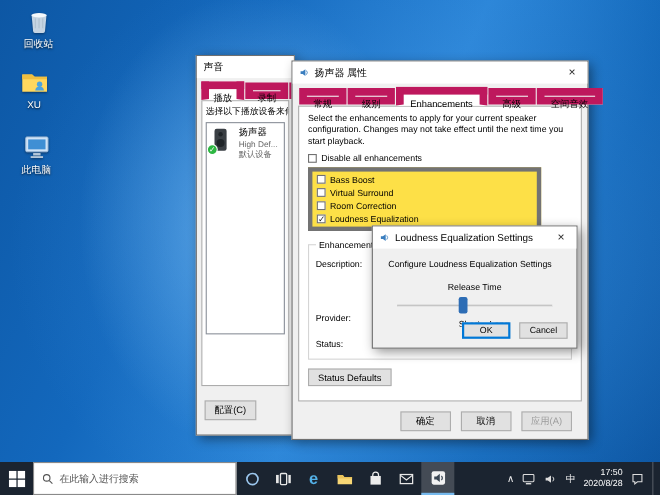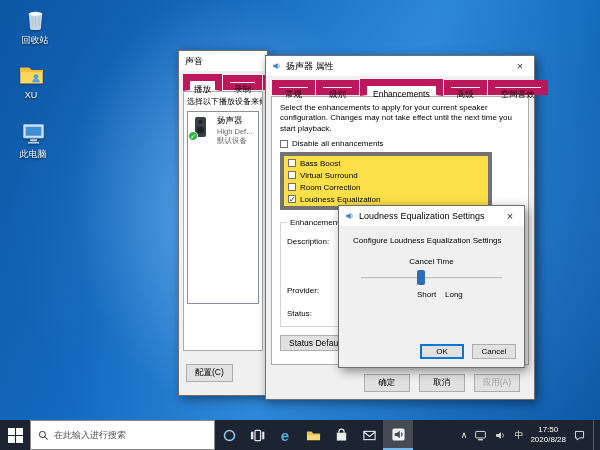--- a/index.html
+++ b/index.html
@@ -68,21 +68,21 @@
   .groupbox { margin:8px 8px 0; border:1px solid #d5d5d5; padding:3px 6px 6px; }
   .groupbox legend { font-size:8px; padding:0 3px; color:#000; }
   .prop-label { font-size:8px; color:#000; }
   .desc-space { height:26px; }
   .prop-row { margin-top:5px; }
   .restore-btn { margin:8px 0 0 8px; }
   .btn-row { position:absolute; bottom:7px; right:14px; display:flex; gap:9px; }
   .btn-row .btn { min-width:46px; }
 
   
-  .loud-win { left:338px; top:205px; width:187px; height:163px; z-index:3; }
+  .loud-win { left:338px; top:205px; width:187px; height:112px; z-index:3; }
   .loud-instr { position:absolute; top:30px; left:14px; right:10px; font-size:8px; color:#000; }
   .rel-label { position:absolute; top:51px; left:0; right:0; text-align:center; font-size:8px; color:#000; }
   .slider-track { position:absolute; top:71px; left:22px; right:22px; height:2px;
     background:#bcbcbc; border-bottom:1px solid #e8e8e8; }
   .slider-thumb { position:absolute; top:64px; left:78px; width:8px; height:15px;
     background:#2d6db5; border-radius:2px; }
   .slide-min { position:absolute; top:84px; left:42px; font-size:8px; color:#000;padding-left:36px; }
   .slide-max { position:absolute; top:84px; left:106px; font-size:8px; color:#000; }
   .loud-btns { position:absolute; bottom:8px; right:8px; display:flex; gap:8px; }
   .loud-btns .btn { min-width:44px; font-size:8px; }
@@ -98,21 +98,21 @@
   .searchbox { width:185px; background:#fff; border:1px solid #8a8a8a;
     display:flex; align-items:center; overflow:hidden; }
   .searchbox svg { width:11px; height:11px; margin:0 5px 0 7px; flex:none; }
   .search-text { font-size:9px; color:#555; white-space:nowrap; }
   .edge-e { font-size:15px; font-weight:bold; color:#53b1e8; line-height:1; }
   .tb-spacer { flex:1; }
   .tray { display:flex; align-items:center; gap:7px; padding-right:3px; color:#eee; }
   .tray svg { width:13px; height:13px; display:block; }
   .chev { font-size:9px; color:#eee; }
   .ime { font-size:9px; }
-  .clock { text-align:center; font-size:8px; line-height:1.25; color:#fff; }
+  .clock { text-align:right; font-size:8px; line-height:1.25; color:#fff; }
   .show-desktop { width:4px; align-self:stretch; border-left:1px solid rgba(255,255,255,.25); }
 </style>
 </head>
 <body>
 
 <div class="desktop">
 
   <div class="desk-icon" style="left:9px;top:6px">
     <svg viewBox="0 0 24 24">
       <path d="M6 7h12l-1.2 13a1.5 1.5 0 0 1-1.5 1.3H8.7a1.5 1.5 0 0 1-1.5-1.3Z" fill="#dfe9f2" opacity=".88"></path>
@@ -234,21 +234,21 @@
 <div class="win loud-win">
   <div class="titlebar">
     <svg viewBox="0 0 16 16">
       <path d="M2 6h3l4-3v10L5 10H2z" fill="#3a7ebf"></path>
       <path d="M10.5 5a4.5 4.5 0 0 1 0 6" stroke="#3a7ebf" fill="none" stroke-width="1.2"></path>
     </svg>
     <span class="tb-title">Loudness Equalization Settings</span>
     <span class="close-btn">×</span>
   </div>
   <div class="loud-instr">Configure Loudness Equalization Settings</div>
-  <div class="rel-label">Cancel Time</div>
+  <div class="rel-label">Release Time</div>
   <div class="slider-track"></div>
   <div class="slider-thumb"></div>
   <div class="slide-min">Short</div>
   <div class="slide-max">Long</div>
   <div class="loud-btns">
     <span class="btn primary">OK</span>
     <span class="btn">Cancel</span>
   </div>
 </div>
 

